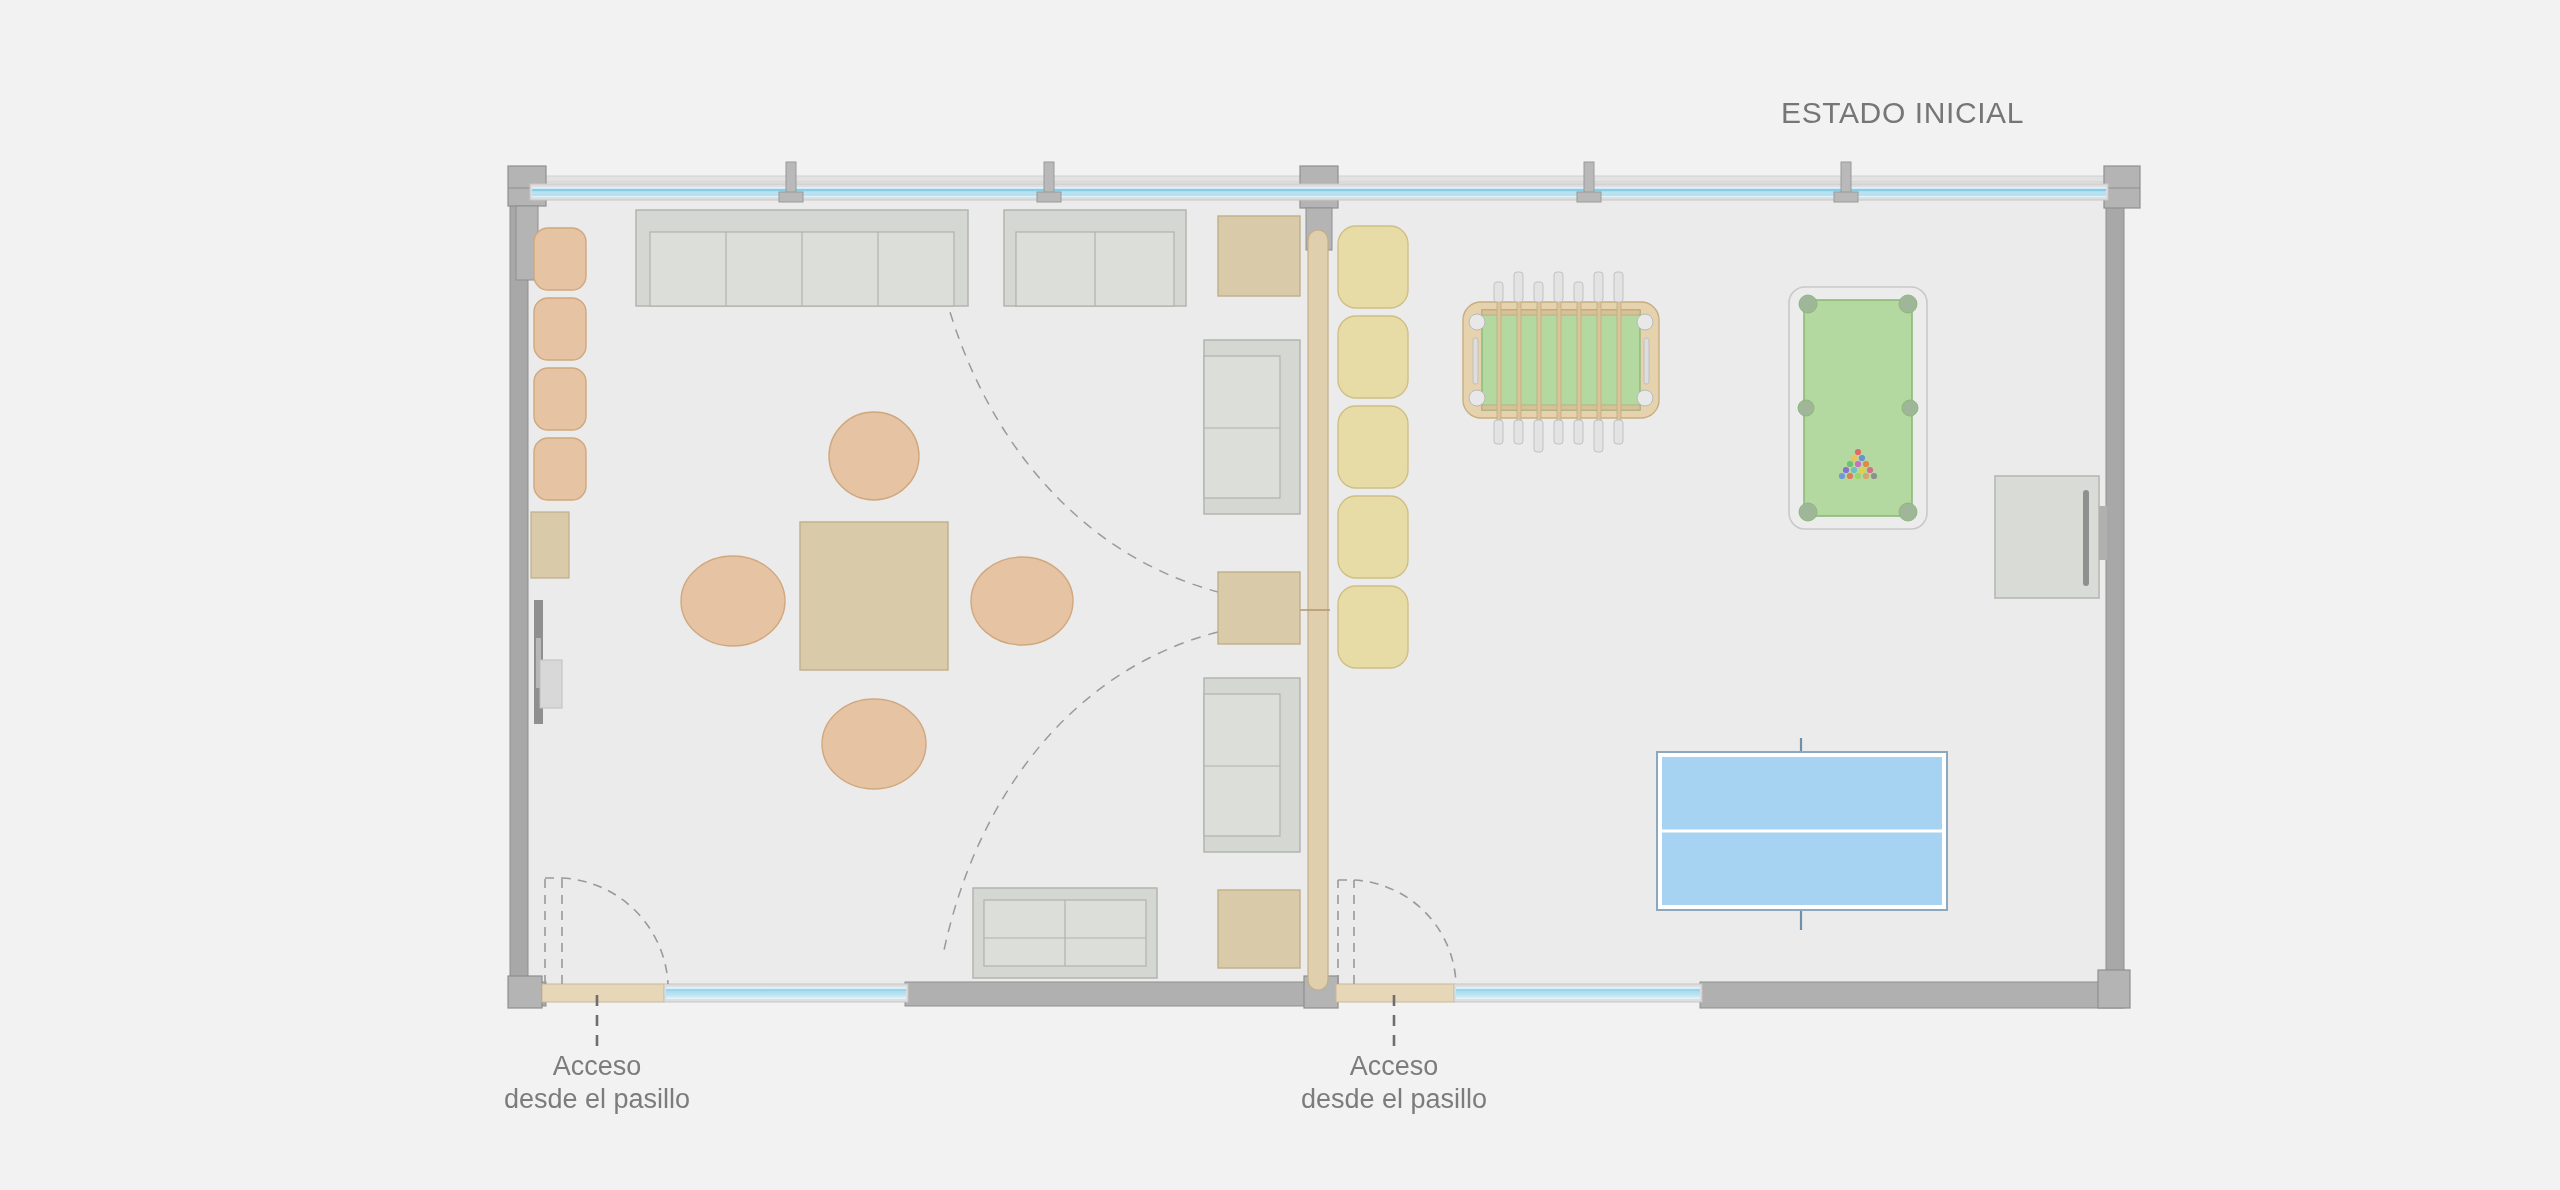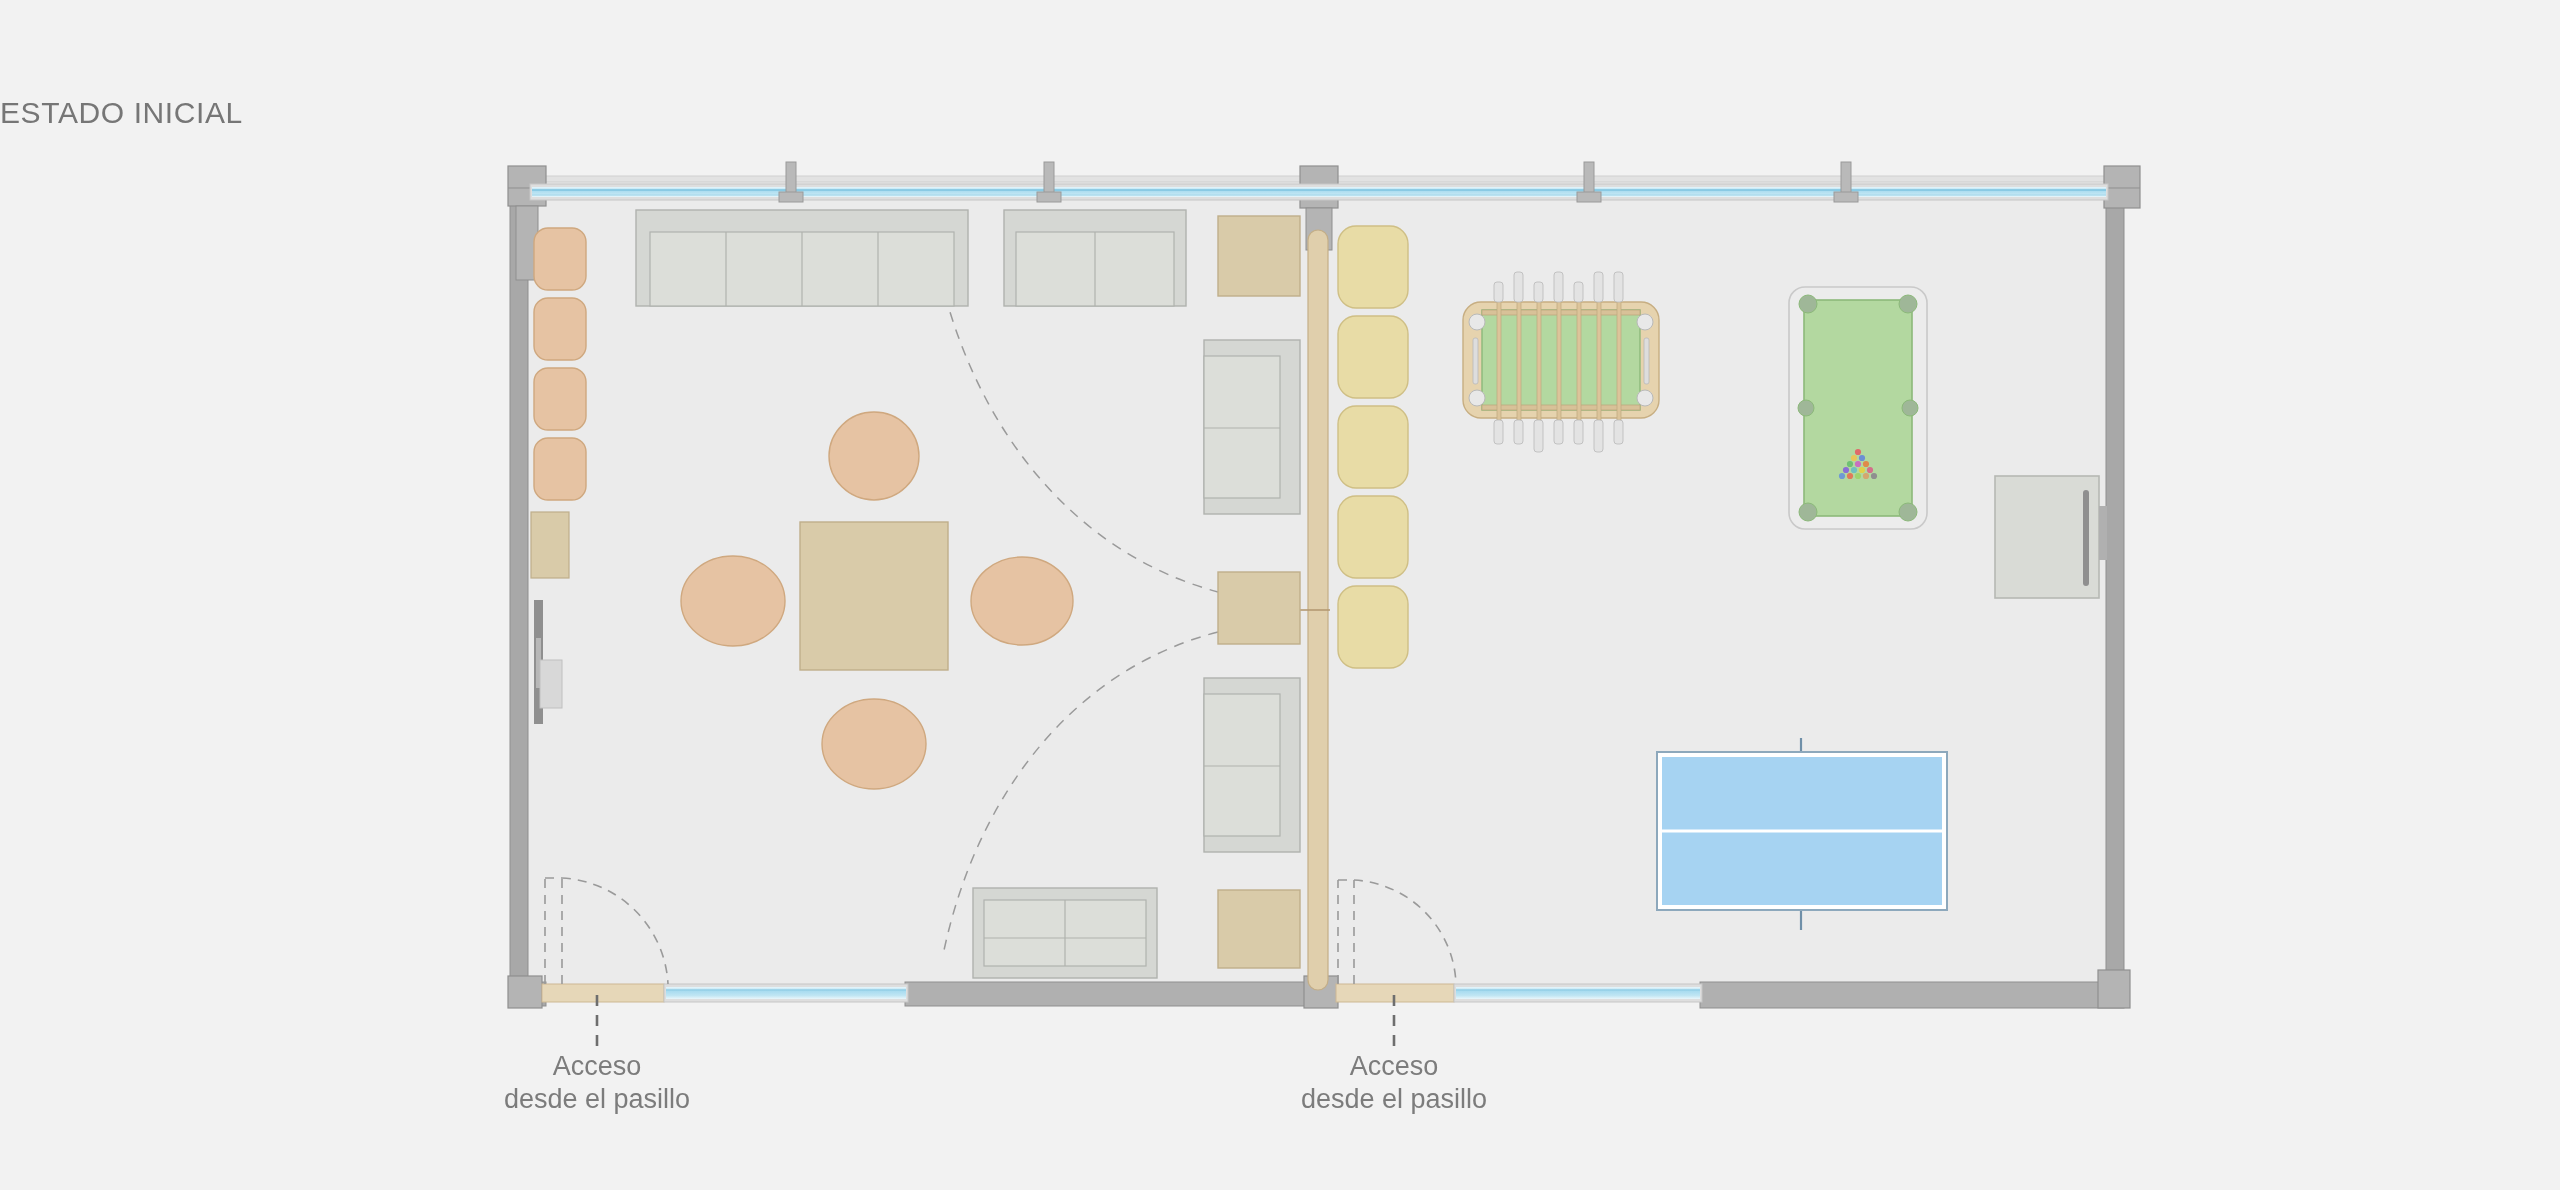--- a/index.html
+++ b/index.html
@@ -5,21 +5,21 @@
   html,body{margin:0;padding:0;}
   body{
     width:2560px;height:1190px;
     background:#f2f2f2;
     font-family:"Liberation Sans","DejaVu Sans",sans-serif;
     overflow:hidden;
     position:relative;
   }
   #plan-title{
     position:absolute;left:0;top:96px;width:2024px;
-    text-align:left;
+    text-align:right;
     font-size:30px;color:#767676;letter-spacing:.6px;
   }
   #plan-svg{position:absolute;left:0;top:0;}
   .label-text{
     font-family:"Liberation Sans","DejaVu Sans",sans-serif;
     font-size:27px;fill:#7c7c7c;
   }
 </style>
 </head>
 <body>

